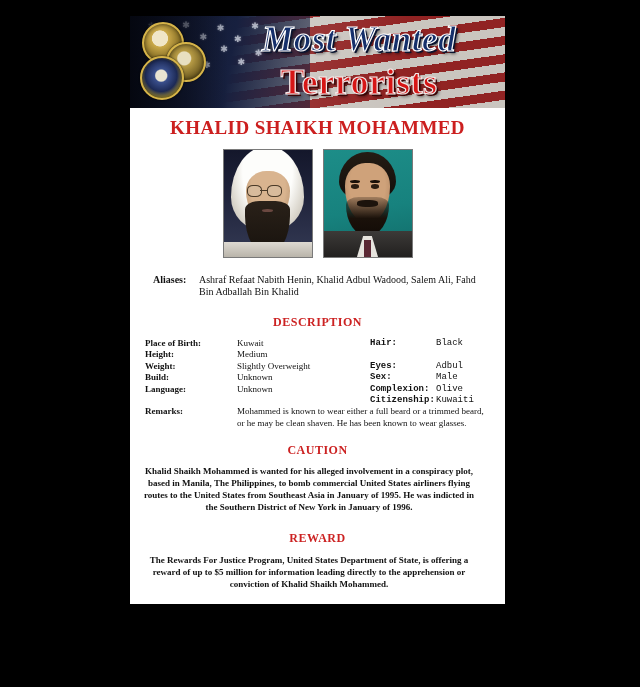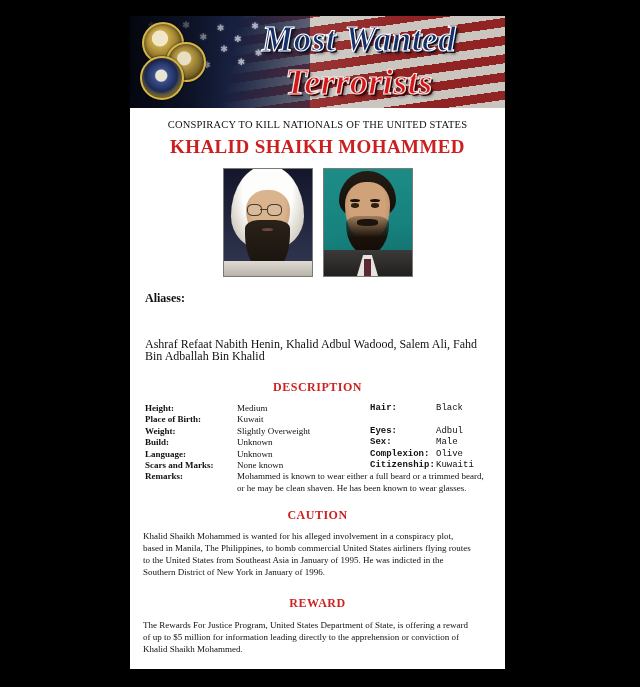--- a/index.html
+++ b/index.html
@@ -123,21 +123,20 @@
     white-space: nowrap;
   }
   .title-terrorists {
     position: absolute;
     left: 84px;
     top: 44px;
     width: 290px;
     text-align: center;
     font-family: "Liberation Serif", serif;
     font-weight: bold;
-    font-style: italic;
     font-size: 36px;
     line-height: 44px;
     letter-spacing: 0.5px;
     color: #d61616;
     -webkit-text-stroke: 1.2px #f2eaea;
     text-shadow:
       2px 2px 0 #3b0505,
       3px 3px 3px rgba(0,0,0,0.5);
     white-space: nowrap;
   }
@@ -301,25 +300,24 @@
   .p2-tie {
     position: absolute;
     left: 46%; bottom: 0;
     width: 8%; height: 16%;
     background: #5a2733;
   }
 
   
   .aliases-row {
     display: flex;
-    font-size: 12px;
+    font-size: 10px;
     line-height: 11.5px;
     color: #111;
-    margin: 0 0 2px 4px;
-    flex-direction: column;
+    margin: 0 0 2px 12px;
   }
   .aliases-label {
     font-weight: bold;
     width: 46px;
     flex: 0 0 46px;
   }
   .aliases-value {
     flex: 1;
     padding-right: 6px;
   }
@@ -365,21 +363,22 @@
     width: 92px;
     flex: 0 0 92px;
   }
   .remarks-value { flex: 1; padding-right: 4px; }
 
   .para {
     font-size: 9px;
     line-height: 12px;
     color: #111;
     margin: 0 19px 0 2px;
-    text-align: left;
+    text-align: center;
+    font-weight: bold;
   }
 
   .armed {
     text-align: center;
     font-weight: bold;
     font-size: 10.5px;
     letter-spacing: 0.3px;
     color: #cc2222;
     margin: 22px 0 4px 0;
   }
@@ -416,21 +415,20 @@
       <div class="seal seal-doj"></div>
       <div class="seal seal-fbi"></div>
     </div>
 
     <div class="title-most-wanted">Most Wanted</div>
     <div class="title-terrorists">Terrorists</div>
   </div>
 
   <div class="sheet">
 
-    <div class="conspiracy">CONSPIRACY TO KILL NATIONALS OF THE UNITED STATES</div>
 
     <div class="subject-name">KHALID SHAIKH MOHAMMED</div>
 
     <div class="photos">
       <div class="photo photo-1">
         <div class="p1-scarf"></div>
         <div class="p1-face"></div>
         <div class="p1-glass-l"></div>
         <div class="p1-glass-r"></div>
         <div class="p1-bridge"></div>
@@ -456,42 +454,38 @@
     <div class="aliases-row">
       <div class="aliases-label">Aliases:</div>
       <div class="aliases-value">Ashraf Refaat Nabith Henin, Khalid Adbul Wadood, Salem Ali, Fahd Bin Adballah Bin Khalid</div>
     </div>
 
     <div class="section-heading">DESCRIPTION</div>
 
     <div class="desc">
       <div class="desc-col-left">
         <div class="d-row">
+          <div class="d-label">Place of Birth:</div>
+          <div class="d-value">Kuwait</div>
+        </div>
+        <div class="d-row">
           <div class="d-label">Height:</div>
           <div class="d-value">Medium</div>
         </div>
         <div class="d-row">
-          <div class="d-label">Place of Birth:</div>
-          <div class="d-value">Kuwait</div>
-        </div>
-        <div class="d-row">
           <div class="d-label">Weight:</div>
           <div class="d-value">Slightly Overweight</div>
         </div>
         <div class="d-row">
           <div class="d-label">Build:</div>
           <div class="d-value">Unknown</div>
         </div>
         <div class="d-row">
           <div class="d-label">Language:</div>
           <div class="d-value">Unknown</div>
-        </div>
-        <div class="d-row">
-          <div class="d-label">Scars and Marks:</div>
-          <div class="d-value">None known</div>
         </div>
       </div>
 
       <div class="desc-col-right">
         <div class="d-row">
           <div class="d-label">Hair:</div>
           <div class="d-value">Black</div>
         </div>
         <div class="d-row" style="height:11.4px">&nbsp;</div>
         <div class="d-row">

